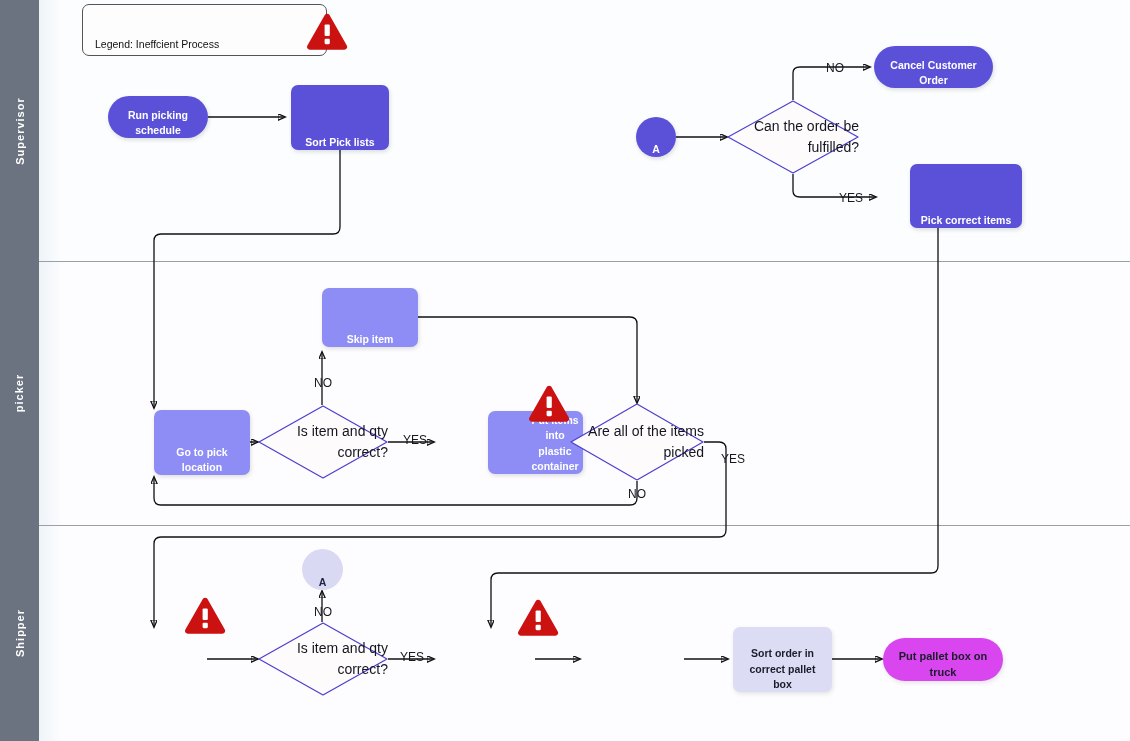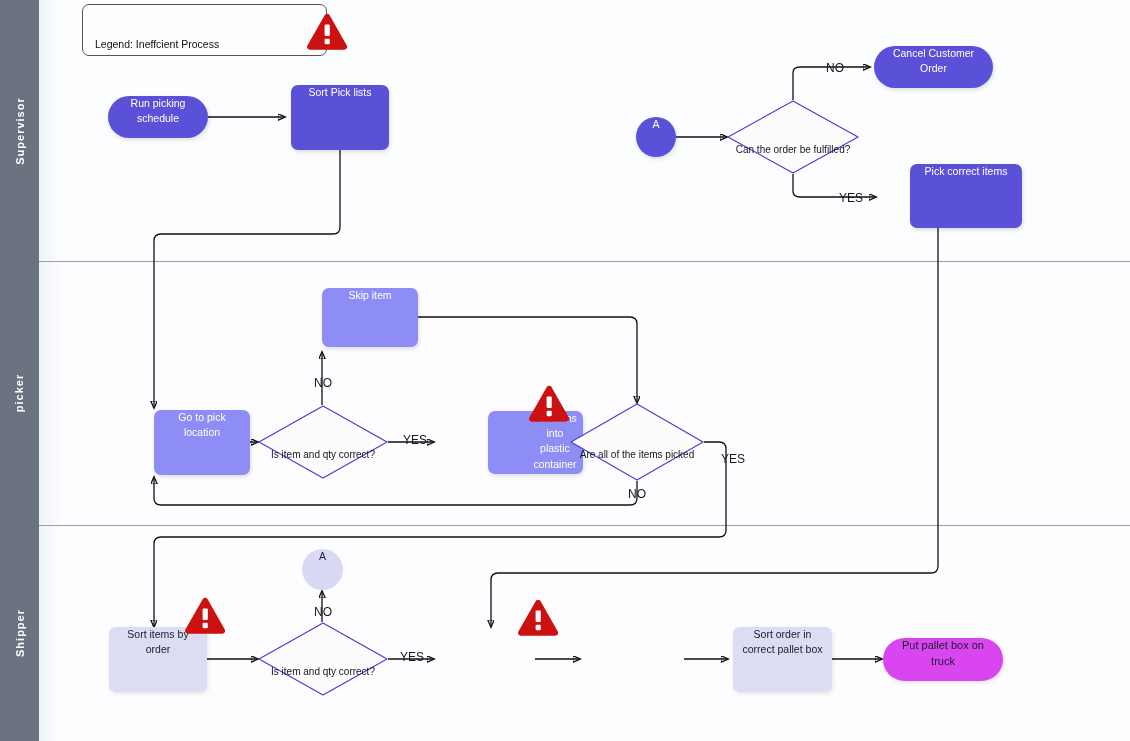--- a/index.html
+++ b/index.html
@@ -86,26 +86,27 @@
     width: 44px;
     height: 42px;
     z-index: 40;
     pointer-events: none;
   }
 
   
   .node {
     position: absolute;
     display: flex;
-    align-items: flex-start;
+    align-items: flex-end;
     justify-content: center;
     text-align: center;
     box-sizing: border-box;
     line-height: 1.45;
     z-index: 20;
+    font-weight: bold;
   }
   .node .lbl { display: block; padding: 0 6px; }
 
   
   .s-proc {
     background: #5b51d8;
     color: #ffffff;
     border-radius: 7px;
     font-size: 10.5px;
     box-shadow: 1px 2px 4px rgba(0,0,0,0.13);
@@ -156,27 +157,27 @@
   }
 
   
   .diamond {
     position: absolute;
     z-index: 20;
   }
   .diamond svg { position: absolute; left: 0; top: 0; }
   .diamond .dtext {
     position: absolute;
-    left: 0; top: 12px;
+    left: 0; top: 0;
     width: 100%; height: 100%;
     display: flex;
     align-items: center;
     justify-content: center;
     text-align: right;
-    font-size: 10px;
+    font-size: 14px;
     color: #15151f;
     line-height: 1.5;
     pointer-events: none;
   }
 
   
   #wires {
     position: absolute;
     left: 0; top: 0;
     width: 1130px;
@@ -328,23 +329,20 @@
     <rect x="19.6" y="27.8" width="5.2" height="5.4" rx="1.1" fill="#ffffff"></rect>
   </svg>
 
   <div class="diamond" style="left:570px; top:403px; width:134px; height:78px;">
     <svg width="134" height="78" viewBox="0 0 134 78">
       <path d="M67,1 L133,39 L67,77 L1,39 z" fill="#fdfbfb" stroke="#4b3fcf" stroke-width="1.2" stroke-linejoin="round"></path>
     </svg>
     <div class="dtext">Are all of the items picked</div>
   </div>
 
-  <div class="node h-proc" style="left:109px; top:627px; width:98px; height:65px;">
-    <span class="lbl">Sort items by order</span>
-  </div>
 
   <svg class="warn" style="left:183px; top:595px;" viewBox="0 0 44 42">
     <path d="M20.1,3.6 a3.1,3.1 0 0 1 4.1,0 L41.8,34.4 a2.9,2.9 0 0 1 -2.5,4.4 L4.9,38.8 a2.9,2.9 0 0 1 -2.5,-4.4 z" fill="#cc1111"></path>
     <rect x="19.6" y="13.5" width="5.2" height="11.5" rx="1.1" fill="#ffffff"></rect>
     <rect x="19.6" y="27.8" width="5.2" height="5.4" rx="1.1" fill="#ffffff"></rect>
   </svg>
 
   <div class="node h-conn" style="left:302px; top:549px; width:41px; height:41px;">
     <span class="lbl">A</span>
   </div>

